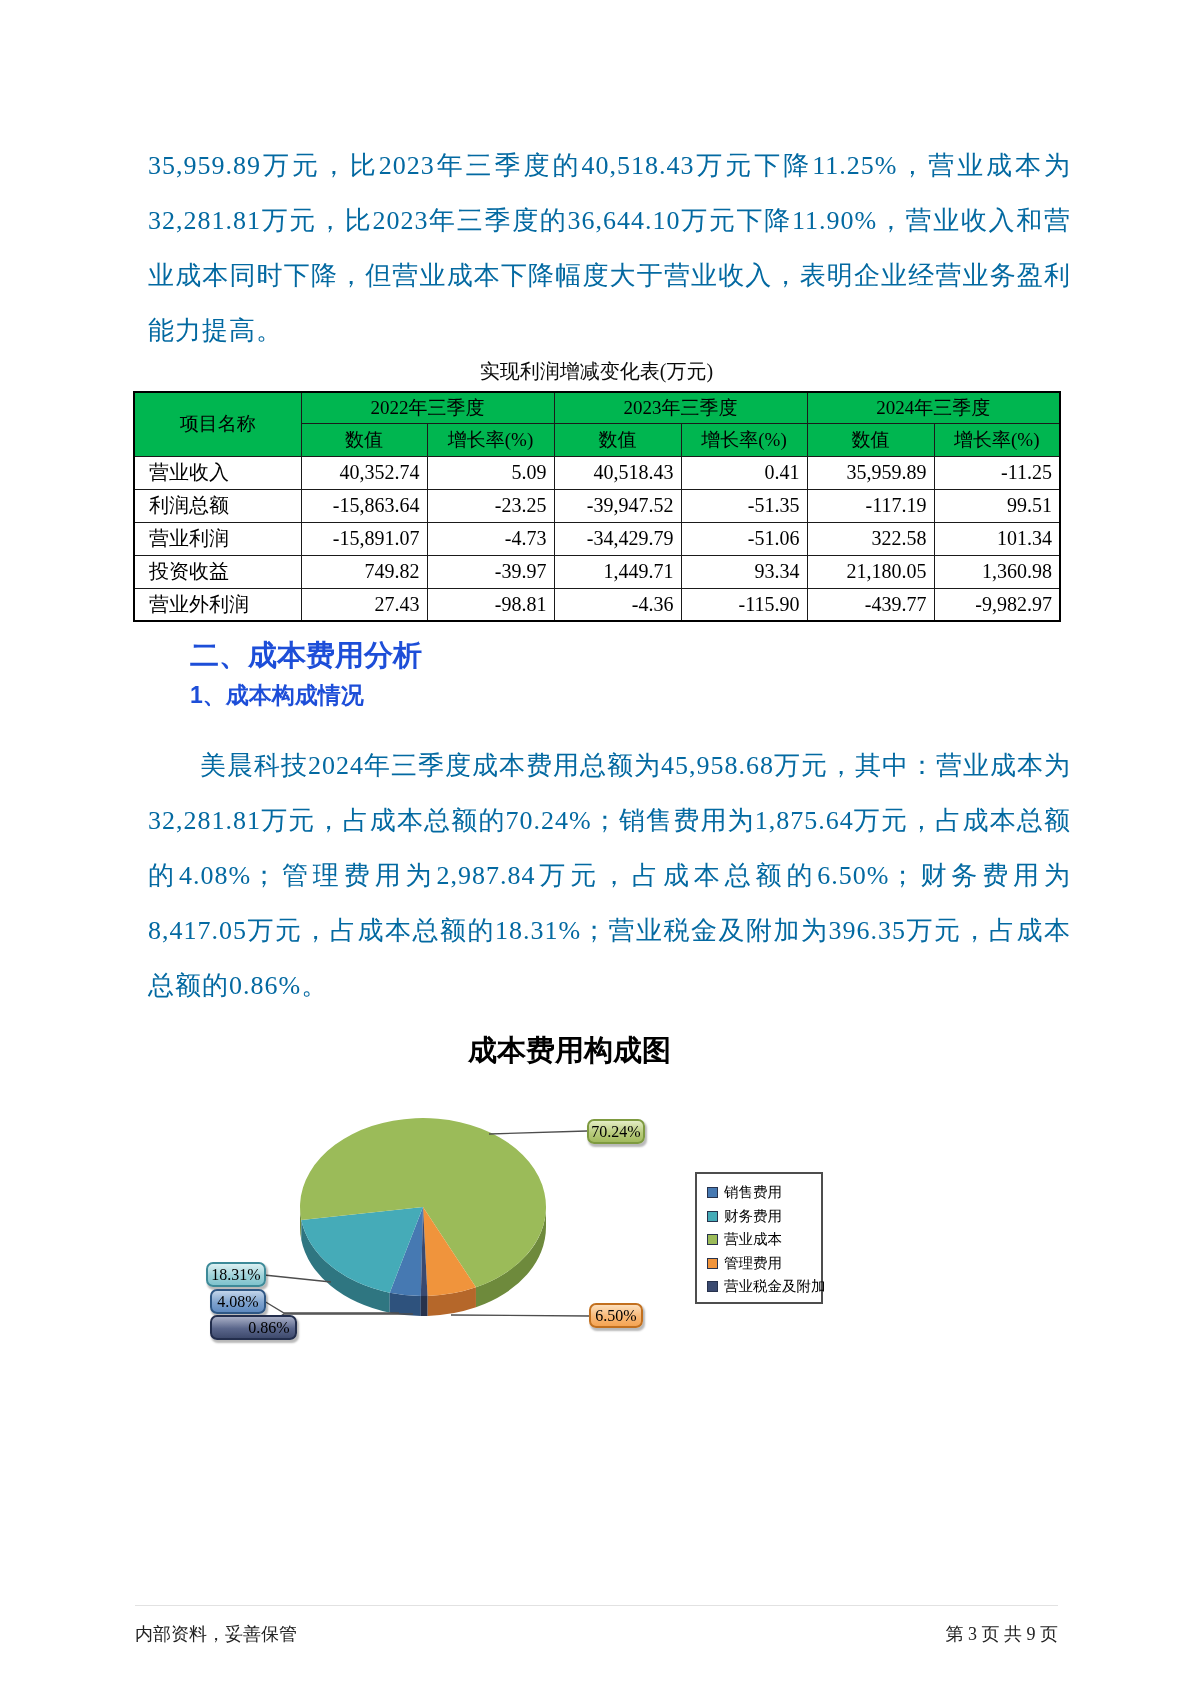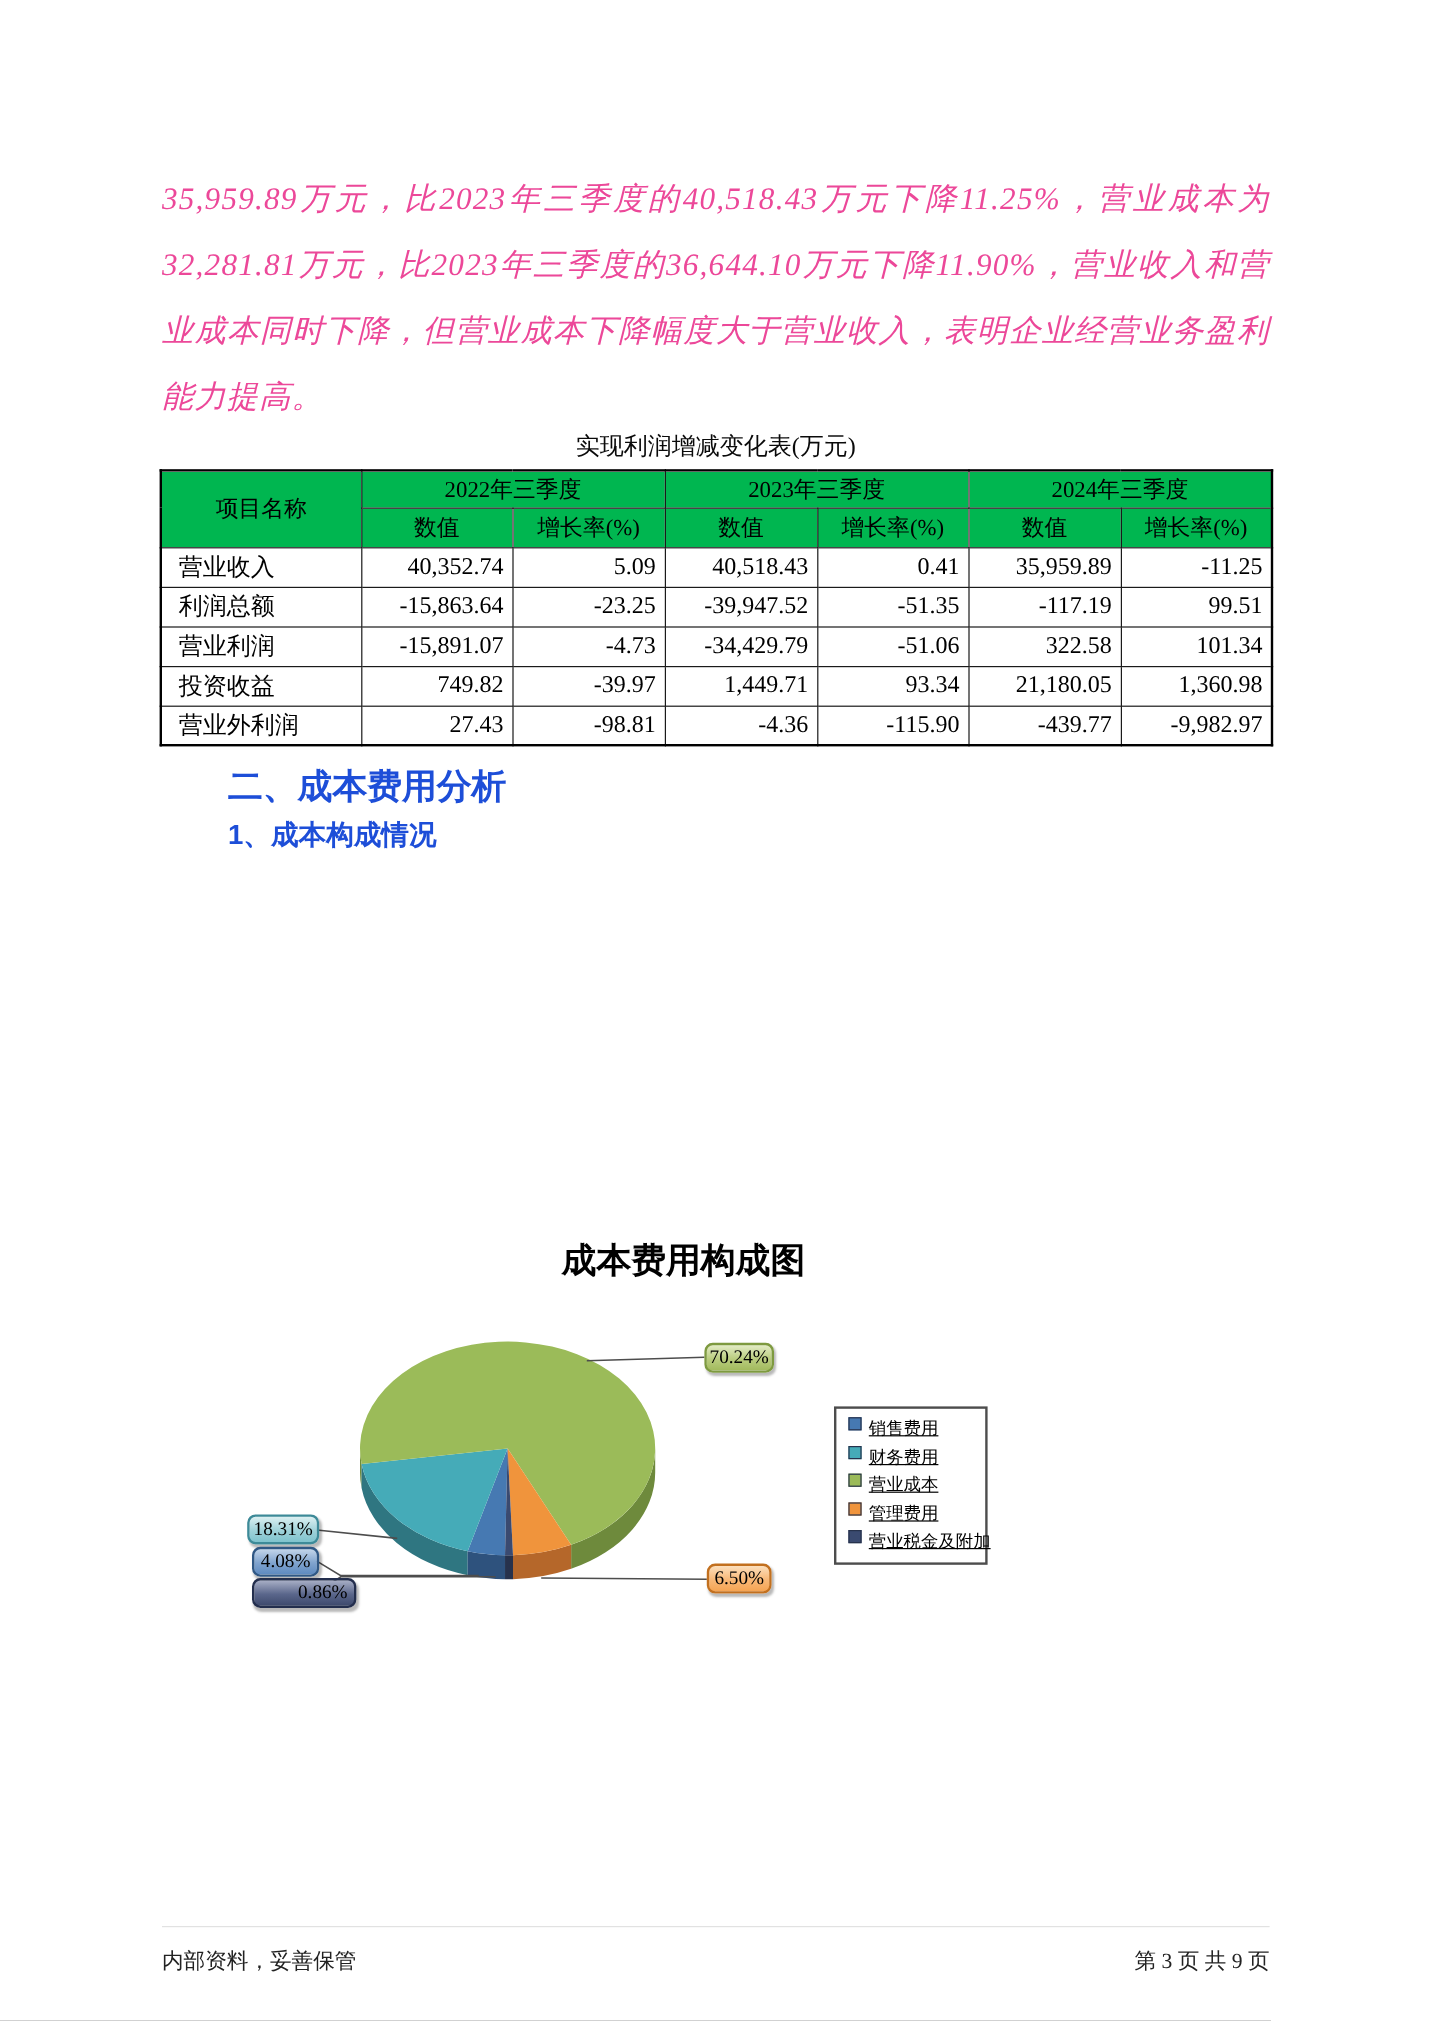--- a/index.html
+++ b/index.html
@@ -1,20 +1,20 @@
 <!DOCTYPE html>
 <html><head>
 <meta charset="utf-8">
 <title>page</title>
 <style>
   html,body{margin:0;padding:0;background:#888;}
   #page{position:relative;width:1191px;height:1684px;background:#ffffff;margin:0 auto;
         font-family:"Liberation Serif","DejaVu Serif",serif;color:#000;overflow:hidden;}
-  .para{position:absolute;left:135px;width:923px;font-size:26px;line-height:55px;
-        text-align:justify;letter-spacing:1px;color:#ec4899;font-style:italic;}
+  .para{position:absolute;left:148px;width:923px;font-size:26px;line-height:55px;
+        text-align:justify;letter-spacing:1px;color:#0369a1;}
   #paragraph-top{top:138px;}
   #paragraph-cost{top:738px;text-indent:52px;}
   #table-title{position:absolute;left:135px;top:358px;width:923px;text-align:center;
         font-size:20px;color:#0a0a0a;}
   #profit-table{position:absolute;left:133px;top:391px;width:926px;border-collapse:collapse;
         table-layout:fixed;font-size:20px;}
   #profit-table td{border:1px solid #1a1a1a;overflow:hidden;white-space:nowrap;}
   #profit-table{border:2px solid #000;}
   #profit-table td.th{background:#00B650;text-align:center;font-size:19px;}
   #profit-table tr.r-head1{height:31px;}
@@ -36,21 +36,21 @@
   #callout-caiwu{left:206px;top:1262px;width:56px;border-color:#3D8A98;
         background:linear-gradient(#DCF0F2,#9FD2D9 55%,#7FC3CD);}
   #callout-xiaoshou{left:210px;top:1289px;width:52px;border-color:#2F5784;
         background:linear-gradient(#C3D5EA,#7FA3CE 55%,#5E8AC0);}
   #callout-shuijin{left:210px;top:1315px;width:52px;border-color:#232E4D;
         background:linear-gradient(#A8AFC6,#5A668B 55%,#3E4A6D);padding-left:31px;}
   #callout-guanli{left:589px;top:1303px;width:50px;border-color:#C2701F;
         background:linear-gradient(#FCDFBC,#F8B877 55%,#F5A453);}
   #legend{position:absolute;left:695px;top:1172px;width:128px;height:132px;background:#fff;
         border:2px solid #4d4d4d;box-sizing:border-box;padding:7px 0 0 10px;}
-  .lg-item{display:flex;align-items:flex-start;height:23.5px;text-decoration:underline;}
+  .lg-item{display:flex;align-items:center;height:23.5px;}
   .lg-marker{width:11px;height:11px;border:1.5px solid #27324C;box-sizing:border-box;
         margin-right:6px;flex:0 0 auto;}
   .lg-label{font-size:14.5px;white-space:nowrap;}
   #footer-rule{position:absolute;left:135px;top:1605px;width:923px;height:1px;background:#e2e2e2;}
   .footer{position:absolute;top:1622px;font-size:18px;color:#222;}
   #footer-left{left:135px;}
   #footer-right{right:133px;text-align:right;}
 </style>
 </head>
 <body>
@@ -130,20 +130,21 @@
         <td class="val">-115.90</td>
         <td class="val">-439.77</td>
         <td class="val">-9,982.97</td>
       </tr>
     </tbody>
   </table>
 
   <div id="heading-2" class="hsec">二、成本费用分析</div>
   <div id="heading-2-1" class="hsec">1、成本构成情况</div>
 
+  <div id="paragraph-cost" class="para">美晨科技2024年三季度成本费用总额为45,958.68万元，其中：营业成本为32,281.81万元，占成本总额的70.24%；销售费用为1,875.64万元，占成本总额的4.08%；管理费用为2,987.84万元，占成本总额的6.50%；财务费用为8,417.05万元，占成本总额的18.31%；营业税金及附加为396.35万元，占成本总额的0.86%。</div>
 
   <div id="chart-title">成本费用构成图</div>
 
   <svg id="pie-svg" width="1191" height="360" viewBox="0 0 1191 360">
     <g id="pie-g">
         <path d="M301.32,199.98 A123 89 0 0 1 300.00,187.00 L300.00,207.00 A123 89 0 0 0 301.32,219.98 Z" fill="#6E8A3C"></path>
         <path d="M546.00,187.00 A123 89 0 0 1 475.95,267.33 L475.95,287.33 A123 89 0 0 0 546.00,207.00 Z" fill="#6E8A3C"></path>
         <path d="M389.74,272.68 A123 89 0 0 1 301.32,199.98 L301.32,219.98 A123 89 0 0 0 389.74,292.68 Z" fill="#2F7681"></path>
         <path d="M475.95,267.33 A123 89 0 0 1 427.50,275.94 L427.50,295.94 A123 89 0 0 0 475.95,287.33 Z" fill="#B5672A"></path>
         <path d="M420.85,275.99 A123 89 0 0 1 389.74,272.68 L389.74,292.68 A123 89 0 0 0 420.85,295.99 Z" fill="#2E527D"></path>

